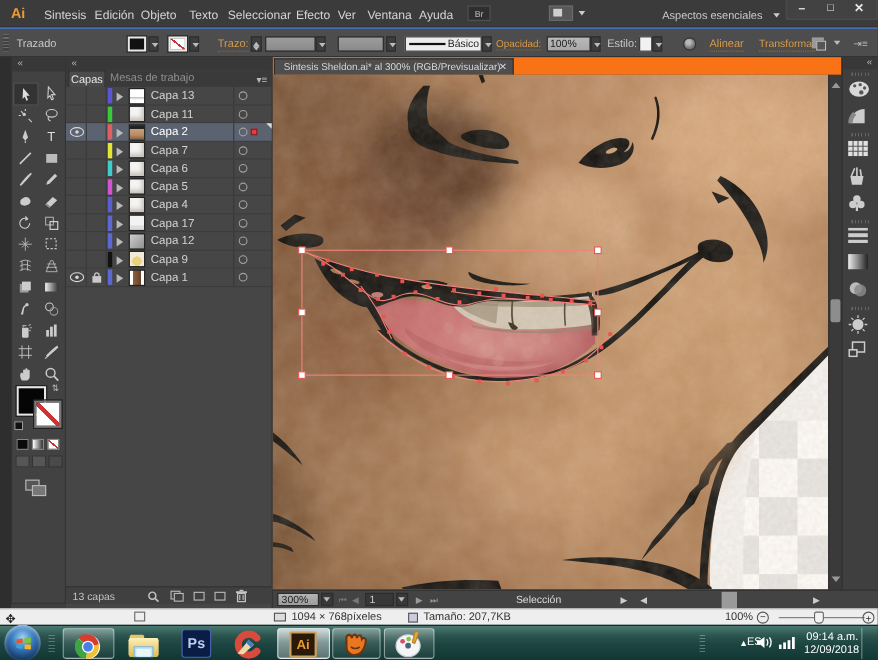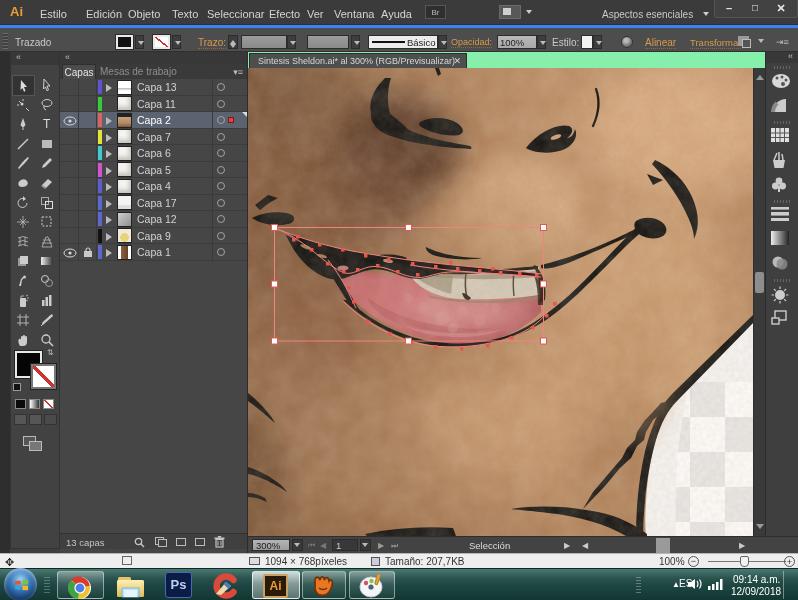--- a/index.html
+++ b/index.html
@@ -7,21 +7,21 @@
 *{box-sizing:border-box;}
 .abs{position:absolute;}
 #stage{position:relative;width:798px;height:600px;}
 
 #menubar{left:0;top:0;width:798px;height:25px;background:#3b3b3b;border-bottom:1px solid #2e2e2e;}
 #menubar .mi{position:absolute;top:8px;font-size:11px;color:#d4d4d4;}
 #ailogo{position:absolute;left:10px;top:4px;font-size:13px;font-weight:bold;color:#eb9c35;}
 .winbtnbar{position:absolute;left:714px;top:0;width:84px;height:18px;background:#424242;border:1px solid #555;border-top:none;border-radius:0 0 3px 3px;}
 .wb{position:absolute;top:1px;width:24px;height:15px;color:#e8e8e8;font-size:11px;text-align:center;line-height:14px;font-weight:bold;}
 
-#controlbar{left:0;top:25px;width:798px;height:27px;background:#4d4d4d;border-top:3px solid #3b82f6;border-bottom:1px solid #303030;padding-left:32px;}
+#controlbar{left:0;top:25px;width:798px;height:27px;background:#4d4d4d;border-top:1px solid #3b82f6;border-bottom:1px solid #303030;padding-left:32px;}
 .cb-label{position:absolute;font-size:10px;color:#c9c9c9;top:9px;}
 .cb-orange{position:absolute;font-size:10px;color:#d89a4a;top:9px;border-bottom:1px dotted #8a6a3a;}
 .swatch{position:absolute;top:7px;width:17px;height:14px;border:2px solid #e9e9e9;outline:1px solid #2c2c2c;}
 .ddarrow{position:absolute;top:7px;width:9px;height:14px;background:#3d3d3d;border:1px solid #2c2c2c;}
 .ddarrow:after{content:"";position:absolute;left:2px;top:5px;border:3px solid transparent;border-top:4px solid #bbb;}
 .graybox{position:absolute;top:7px;height:14px;background:linear-gradient(#9c9c9c,#8a8a8a);border:1px solid #2c2c2c;}
 
 #leftrail{left:0;top:52px;width:10px;height:501px;background:#2e2e2e;}
 #tools{left:10px;top:52px;width:50px;height:497px;background:#424242;border:1px solid #333;border-top:none;}
 #tools .hdr{height:13px;background:#383838;color:#bbb;font-size:9px;text-align:left;padding-left:5px;line-height:11px;letter-spacing:1px;}
@@ -38,42 +38,42 @@
 .lrow{position:relative;height:16.5px;border-bottom:1px solid #3c3c3c;}
 .lrow .eye{position:absolute;left:0;top:0;width:19px;height:100%;border-right:1px solid #3a3a3a;color:#ccc;}
 .lrow .lock{position:absolute;left:19px;top:0;width:18px;height:100%;border-right:1px solid #3a3a3a;color:#ccc;}
 .lrow .strip{position:absolute;left:38px;top:1px;width:4px;height:14px;}
 .lrow .tri{position:absolute;left:46px;top:5px;border:4px solid transparent;border-left:6px solid #b9b9b9;}
 .lrow .nm{position:absolute;left:77px;top:2px;font-size:10.5px;color:#d2d2d2;}
 .lrow .circ{position:absolute;left:157px;top:4px;width:8px;height:8px;border:1px solid #a2a2a2;border-radius:50%;}
 .lrow .csep{position:absolute;left:152px;top:0;width:1px;height:100%;background:#3a3a3a;}
 #lfoot{position:absolute;left:0;top:481px;width:187px;height:16px;background:#404040;border-top:1px solid #313131;color:#c4c4c4;font-size:9.5px;}
 
-#tabbar{left:248px;top:52px;width:517px;height:16px;background:#86efac;}
+#tabbar{left:248px;top:52px;width:517px;height:16px;background:#f97316;}
 #doctab{position:absolute;left:1px;top:1px;width:218px;height:15px;background:#4e4e4e;color:#d6d6d6;font-size:9px;line-height:15px;padding-left:8px;border:1px solid #2d2d2d;border-bottom:none;white-space:nowrap;overflow:hidden;}
 #canvas{left:248px;top:68px;width:505px;height:468px;background:#ba8b63;overflow:hidden;}
 #vscroll{left:753px;top:68px;width:12px;height:468px;background:#3a3a3a;border-left:1px solid #2f2f2f;}
 #rightdock{left:765px;top:52px;width:33px;height:501px;background:#3f3f3f;border-left:1px solid #2c2c2c;}
 .rdi{position:relative;width:22px;height:20px;margin:4px auto 4px;color:#c9c9c9;}
 
 #docbar{left:248px;top:536px;width:550px;height:17px;background:#434343;border-top:1px solid #2e2e2e;font-size:9.5px;color:#ccc;}
 #statusbar{left:0;top:553px;width:798px;height:15px;background:#eeeeee;border-top:1px solid #b5b5b5;color:#333;font-size:10px;}
 
 #taskbar{left:0;top:568px;width:798px;height:32px;background:linear-gradient(#4a7a72,#2a534e 30%,#1c4541 55%,#123733);border-top:1px solid #0c2a27;}
 .tbtn{position:absolute;top:2px;height:28px;border-radius:3px;}
 .glass{border:1px solid rgba(255,255,255,.45);background:linear-gradient(rgba(255,255,255,.35),rgba(255,255,255,.12) 45%,rgba(255,255,255,.04));}
 .tray{position:absolute;color:#fff;font-size:10px;}
 </style>
 </head>
 <body>
 <div id="stage">
 
 <div class="abs" id="menubar">
   <span id="ailogo">Ai</span>
-  <span class="mi" style="left:40px">Estilo</span>
+  <span class="mi" style="left:40px">Sintesis</span>
   <span class="mi" style="left:86px">Edición</span>
   <span class="mi" style="left:128px">Objeto</span>
   <span class="mi" style="left:172px">Texto</span>
   <span class="mi" style="left:207px">Seleccionar</span>
   <span class="mi" style="left:269px">Efecto</span>
   <span class="mi" style="left:307px">Ver</span>
   <span class="mi" style="left:334px">Ventana</span>
   <span class="mi" style="left:381px">Ayuda</span>
   <span style="position:absolute;left:425px;top:5px;width:21px;height:14px;background:#2f2f2f;border:1px solid #565656;color:#b9b9b9;font-size:8px;text-align:center;line-height:13px;">Br</span>
   <span style="position:absolute;left:499px;top:5px;width:22px;height:14px;background:#585858;border:1px solid #6a6a6a;"></span>

